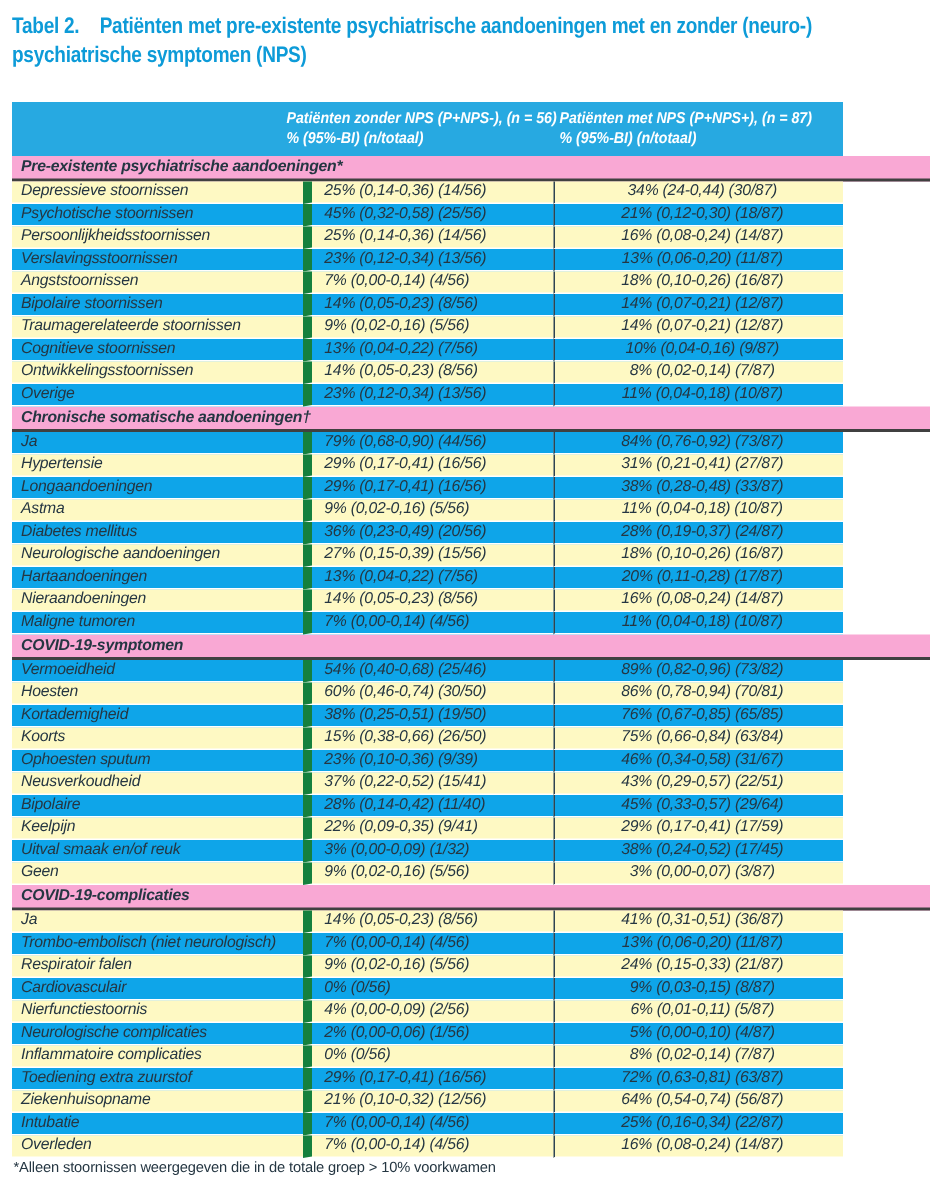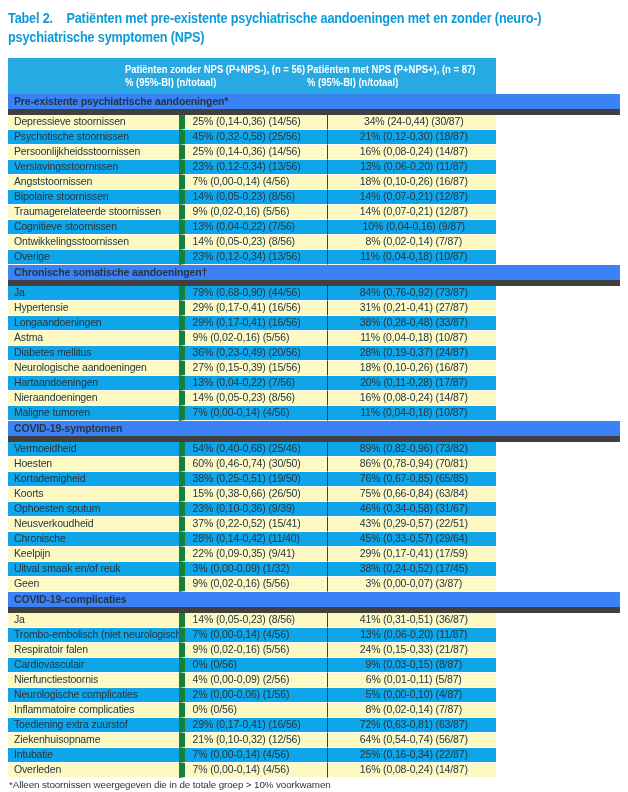--- a/index.html
+++ b/index.html
@@ -20,21 +20,21 @@
     line-height: 19px;
     letter-spacing: -0.2px;
     width: 730px;
     transform: scaleX(0.845);
     transform-origin: left top;
     white-space: nowrap;
   }
   .title .tlabel { margin-right: 16px; }
 
   
-  .table { width: 488px; margin-top: 12px; }
+  .table { width: 554px; margin-top: 22px; font-style: italic; }
 
   .thead {
     display: flex;
     background: #27a9e1;
     color: #ffffff;
     font-weight: bold;
     font-size: 10.5px;
     line-height: 13px;
   }
   .thead .hc { box-sizing: border-box; padding: 4.5px 2px 5px 9px; }
@@ -58,27 +58,27 @@
   }
   .row .c0 { width: 215px; }
   .row .c1 { width: 184px; border-left: 6px solid #15803d; padding-left: 8px; }
   .row .c2 { width: 213px; border-left: 1px solid #2e4451; padding-left: 7px; text-align: center; }
   .row.light .cell { background: #fef9c3; }
   .row.dark  .cell { background: #0ea5e9; }
 
   .section-row {
     box-sizing: border-box;
     width: 612px;
-    background: #3b82f6;
+    background: #f9a8d4;
     font-weight: bold;
     font-size: 10.5px;
     line-height: 11.5px;
     letter-spacing: -0.15px;
     padding: 2px 3px 1.5px 6px;
-    border-bottom: 6px solid #404040;
+    border-bottom: 2px solid #404040;
     white-space: nowrap;
   }
 
   .footnote {
     font-size: 9.8px;
     line-height: 12px;
     margin-top: 1px;
     padding-left: 1px;
     letter-spacing: -0.1px;
   }
@@ -228,21 +228,21 @@
           <div class="cell c0">Ophoesten sputum</div>
           <div class="cell c1">23% (0,10-0,36) (9/39)</div>
           <div class="cell c2">46% (0,34-0,58) (31/67)</div>
         </div>
         <div class="row light">
           <div class="cell c0">Neusverkoudheid</div>
           <div class="cell c1">37% (0,22-0,52) (15/41)</div>
           <div class="cell c2">43% (0,29-0,57) (22/51)</div>
         </div>
         <div class="row dark">
-          <div class="cell c0">Chronische</div>
+          <div class="cell c0">Bipolaire</div>
           <div class="cell c1">28% (0,14-0,42) (11/40)</div>
           <div class="cell c2">45% (0,33-0,57) (29/64)</div>
         </div>
         <div class="row light">
           <div class="cell c0">Keelpijn</div>
           <div class="cell c1">22% (0,09-0,35) (9/41)</div>
           <div class="cell c2">29% (0,17-0,41) (17/59)</div>
         </div>
         <div class="row dark">
           <div class="cell c0">Uitval smaak en/of reuk</div>

